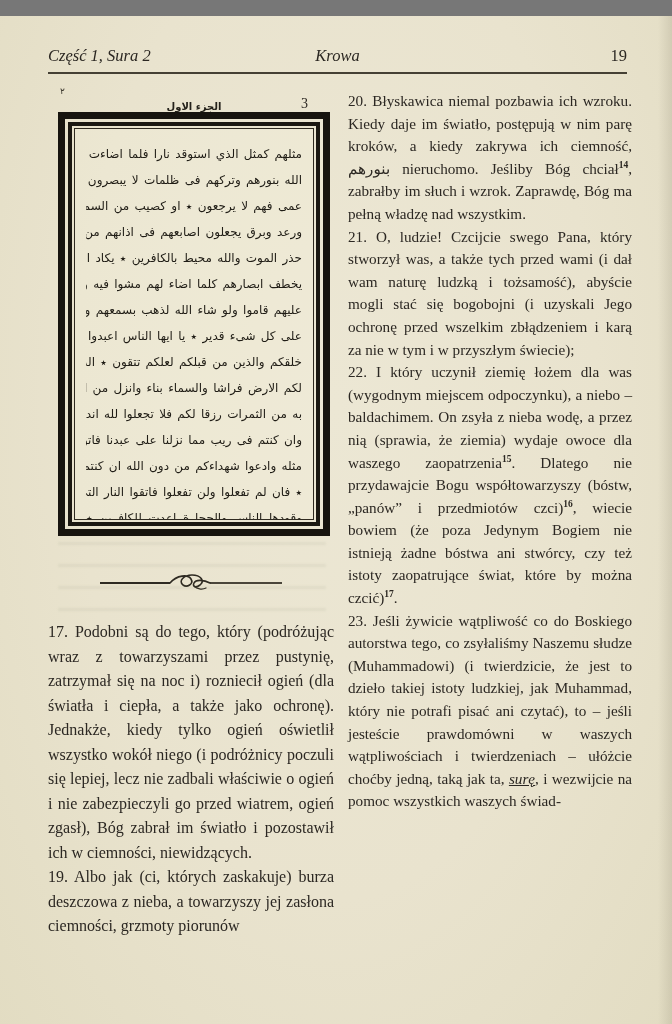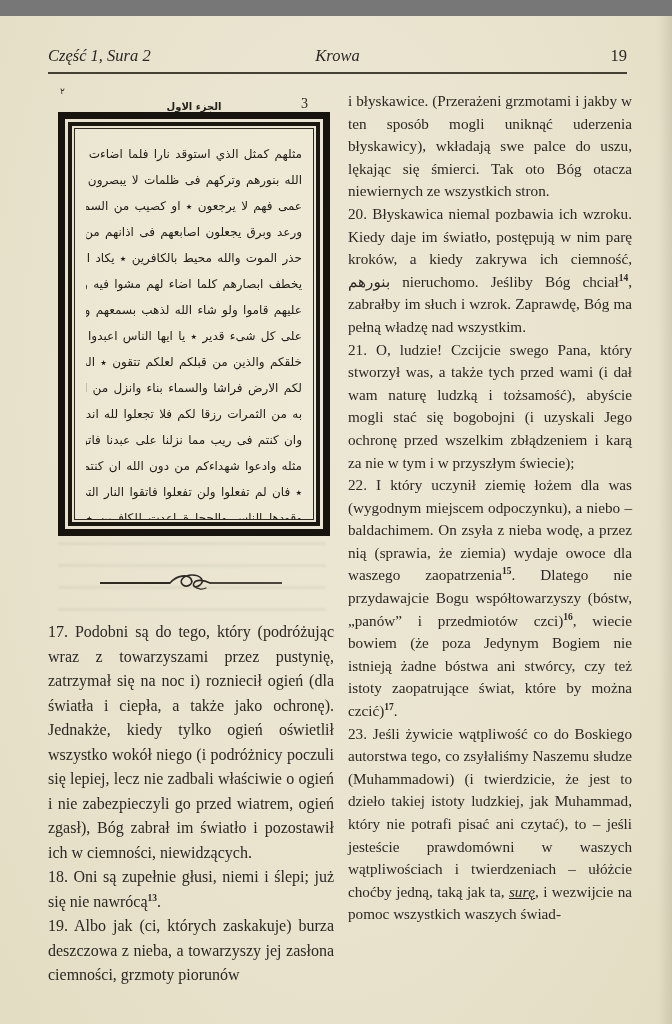--- a/index.html
+++ b/index.html
@@ -118,28 +118,26 @@
         <svg width="186" height="24" viewBox="0 0 186 24" xmlns="http://www.w3.org/2000/svg">
           <path d="M2 13 H72" stroke="#2e2a22" stroke-width="1.8" fill="none"></path>
           <path d="M112 13 H184" stroke="#4a453a" stroke-width="1.8" fill="none"></path>
           <path d="M72 13 c7 -8 18 -9 21 -4 c3 5 -4 9 -8 6 c-5 -4 1 -10 9 -10 c9 0 13 6 8 10 c-4 3 -8 2 -6 -2 c2 -4 10 -3 16 0" stroke="#2e2a22" stroke-width="1.6" fill="none" stroke-linecap="round"></path>
           <path d="M96 16 c3 3 8 4 12 2" stroke="#2e2a22" stroke-width="1.2" fill="none" stroke-linecap="round"></path>
         </svg>
       </div>
 
       <div class="tblock">
           <p class="para"><span class="vnum">17.</span><span> Podobni są do tego, który (podróżując wraz z towarzyszami przez pustynię, zatrzymał się na noc i) rozniecił ogień (dla światła i ciepła, a także jako ochronę). Jednakże, kiedy tylko ogień oświetlił wszystko wokół niego (i podróżnicy poczuli się lepiej, lecz nie zadbali właściwie o ogień i nie zabezpieczyli go przed wiatrem, ogień zgasł), Bóg zabrał im światło i pozostawił ich w ciemności, niewidzących.</span></p>
-          <p class="para"><span class="vnum">18.</span><span> Oni są zupełnie głusi, niemi i ślepi; już się nie nawrócą</span><sup class="fn">13</sup><span>.</span></p>
           <p class="para"><span class="vnum">19.</span><span> Albo jak (ci, których zaskakuje) burza deszczowa z nieba, a towarzyszy jej zasłona ciemności, grzmoty piorunów</span></p>
         </div>
     </div>
 
     <div class="col-right">
       <div class="tblock">
-          <p class="para"><span>i błyskawice. (Przerażeni grzmotami i jakby w ten sposób mogli uniknąć uderzenia błyskawicy), wkładają swe palce do uszu, lękając się śmierci. Tak oto Bóg otacza niewiernych ze wszystkich stron.</span></p>
           <p class="para"><span class="vnum">20.</span><span> Błyskawica niemal pozbawia ich wzroku. Kiedy daje im światło, postępują w nim parę kroków, a kiedy zakrywa ich ciemność, بنورهم nieruchomo. Jeśliby Bóg chciał</span><sup class="fn">14</sup><span>, zabrałby im słuch i wzrok. Zaprawdę, Bóg ma pełną władzę nad wszystkim.</span></p>
           <p class="para"><span class="vnum">21.</span><span> O, ludzie! Czcijcie swego Pana, który stworzył was, a także tych przed wami (i dał wam naturę ludzką i tożsamość), abyście mogli stać się bogobojni (i uzyskali Jego ochronę przed wszelkim zbłądzeniem i karą za nie w tym i w przyszłym świecie);</span></p>
           <p class="para"><span class="vnum">22.</span><span> I który uczynił ziemię łożem dla was (wygodnym miejscem odpoczynku), a niebo – baldachimem. On zsyła z nieba wodę, a przez nią (sprawia, że ziemia) wydaje owoce dla waszego zaopatrzenia</span><sup class="fn">15</sup><span>. Dlatego nie przydawajcie Bogu współtowarzyszy (bóstw, „panów” i przedmiotów czci)</span><sup class="fn">16</sup><span>, wiecie bowiem (że poza Jedynym Bogiem nie istnieją żadne bóstwa ani stwórcy, czy też istoty zaopatrujące świat, które by można czcić)</span><sup class="fn">17</sup><span>.</span></p>
           <p class="para"><span class="vnum">23.</span><span> Jeśli żywicie wątpliwość co do Boskiego autorstwa tego, co zsyłaliśmy Naszemu słudze (Muhammadowi) (i twierdzicie, że jest to dzieło takiej istoty ludzkiej, jak Muhammad, który nie potrafi pisać ani czytać), to – jeśli jesteście prawdomówni w waszych wątpliwościach i twierdzeniach – ułóżcie choćby jedną, taką jak ta, </span><span class="ital">surę</span><span>, i wezwijcie na pomoc wszystkich waszych świad-</span></p>
         </div>
     </div>
 
   </div>
 
   <div class="edge-right"></div>

